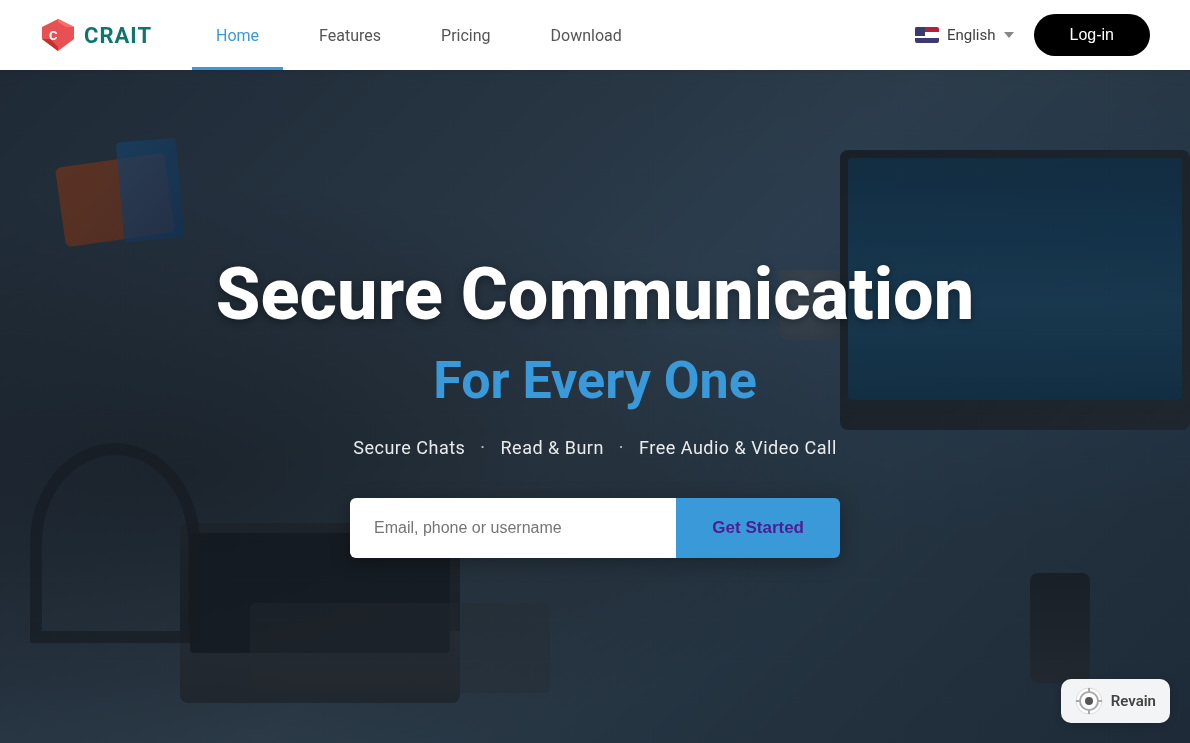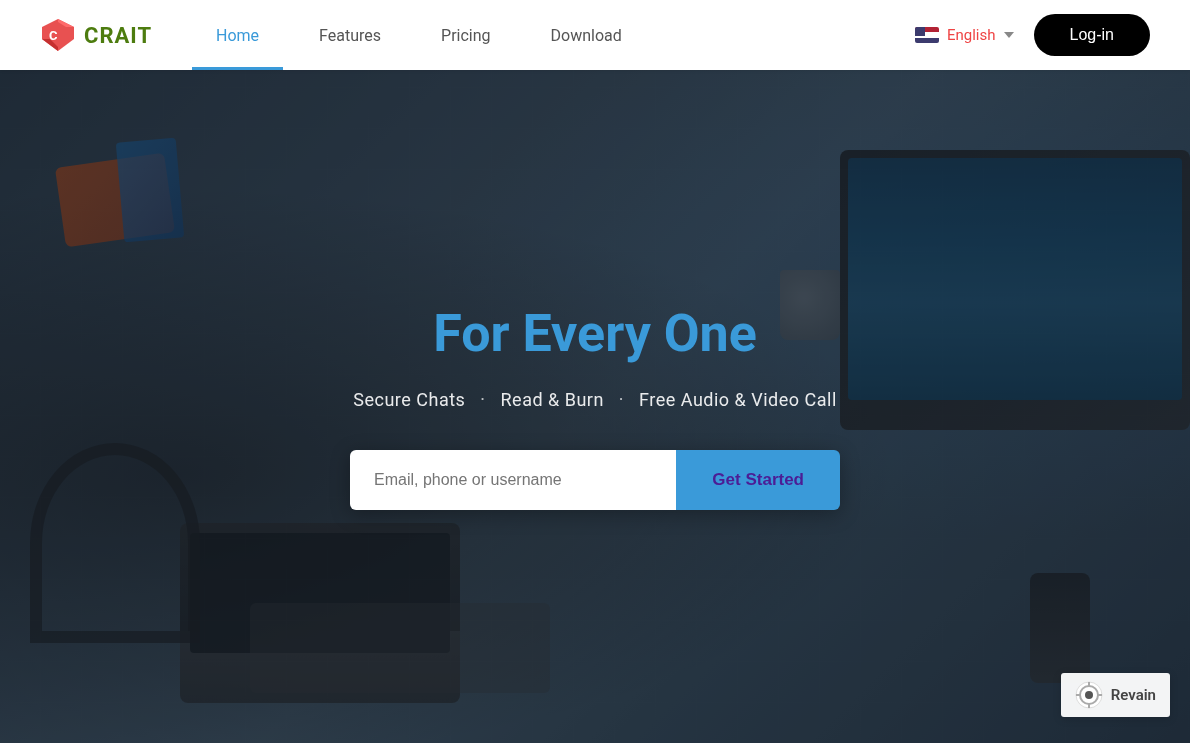--- a/index.html
+++ b/index.html
@@ -28,21 +28,21 @@
       gap: 8px;
       text-decoration: none;
     }
     .logo-icon {
       width: 36px;
       height: 36px;
     }
     .logo-text {
       font-size: 22px;
       font-weight: 700;
-      color: #4d7c0f;
+      color: #0f766e;
       letter-spacing: 1px;
     }
     .nav-links {
       display: flex;
       align-items: center;
       gap: 12px;
     }
     .nav-link {
       padding: 0 24px;
       height: 70px;
@@ -72,21 +72,21 @@
       display: flex;
       align-items: center;
       gap: 20px;
     }
     .lang-selector {
       display: flex;
       align-items: center;
       gap: 8px;
       cursor: pointer;
       font-size: 15px;
-      color: #ef4444;
+      color: #404040;
     }
     .flag-icon {
       width: 24px;
       height: 16px;
       background: linear-gradient(to bottom, #B22234 33%, #fff 33%, #fff 66%, #3C3B6E 66%);
       border-radius: 2px;
       position: relative;
       overflow: hidden;
     }
     .flag-icon::before {
@@ -303,27 +303,27 @@
       font-size: 17px;
       font-weight: 600;
       cursor: pointer;
       white-space: nowrap;
       transition: background 0.2s;
     }
 
     
     .revain-badge {
       position: fixed;
-      bottom: 26px;
+      bottom: 20px;
       right: 20px;
       display: flex;
       align-items: center;
       gap: 8px;
       background: rgba(255,255,255,0.95);
-      border-radius: 3px;
+      border-radius: 10px;
       padding: 8px 14px;
       box-shadow: 0 2px 8px rgba(0,0,0,0.15);
       font-size: 14px;
       color: #555;
       z-index: 100;
     }
     .revain-icon {
       width: 28px;
       height: 28px;
     }
@@ -375,20 +375,21 @@
     <div class="desk-item desk-laptop"></div>
     <div class="desk-item desk-keyboard"></div>
     <div class="desk-item desk-laptop-right"></div>
     <div class="desk-item desk-headphones"></div>
     <div class="desk-item desk-phone"></div>
     <div class="desk-item desk-mug"></div>
   </div>
   <div class="hero-overlay"></div>
 
   <div class="hero-content">
+    <h1 class="hero-title">Secure Communication</h1>
     <h2 class="hero-subtitle">For Every One</h2>
     <p class="hero-features">
       <span>Secure Chats</span>
       <span class="dot">·</span>
       <span>Read &amp; Burn</span>
       <span class="dot">·</span>
       <span>Free Audio &amp; Video Call</span>
     </p>
     <div class="hero-cta">
       <input class="hero-input" type="text" placeholder="Email, phone or username" style="">

